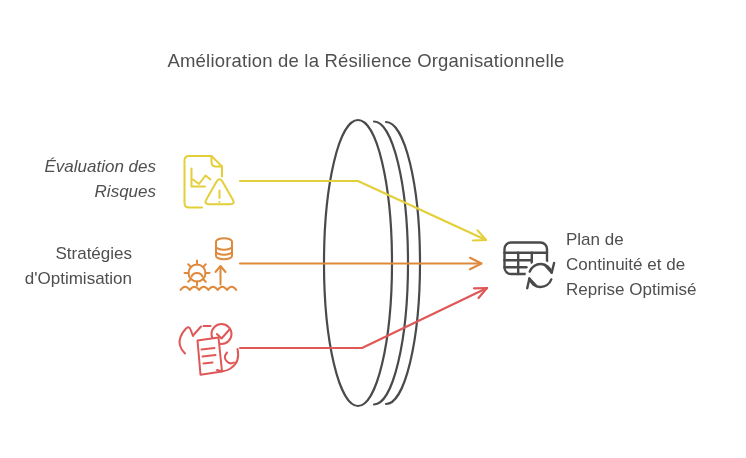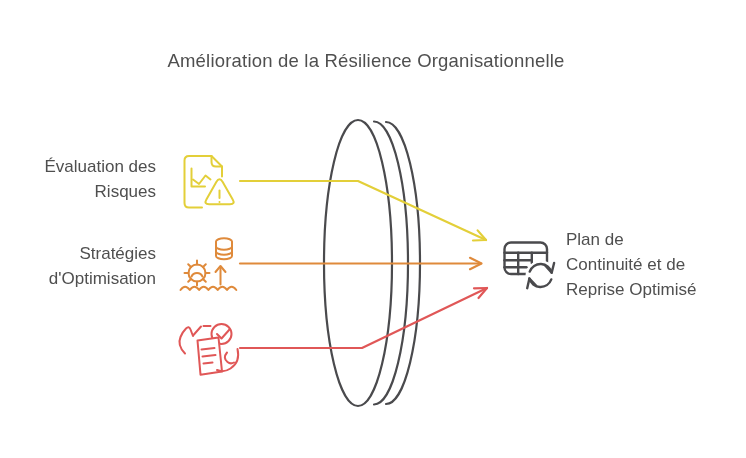--- a/index.html
+++ b/index.html
@@ -21,24 +21,24 @@
   }
   svg.diagram { position:absolute; left:0; top:0; }
 </style>
 </head>
 <body>
 
 <div class="canvas">
 
   <div class="title">Amélioration de la Résilience Organisationnelle</div>
 
-  <div class="in-label" style="right:576px; top:154px;">Évaluation des
+  <div class="in-label" style="right:576px; top:154px;font-style:italic;">Évaluation des
 Risques</div>
 
-  <div class="in-label" style="right:576px; top:241px;">Stratégies
+  <div class="in-label" style="right:600px; top:241px;">Stratégies
 d'Optimisation</div>
 
 
   <div class="out-label" style="left:566px; top:227px;">Plan de
 Continuité et de
 Reprise Optimisé</div>
 
   <svg class="diagram" width="746" height="458" viewBox="0 0 746 458">
 
     <g fill="none" stroke-width="2.2" stroke-linecap="round" stroke="#4a4a4d">

